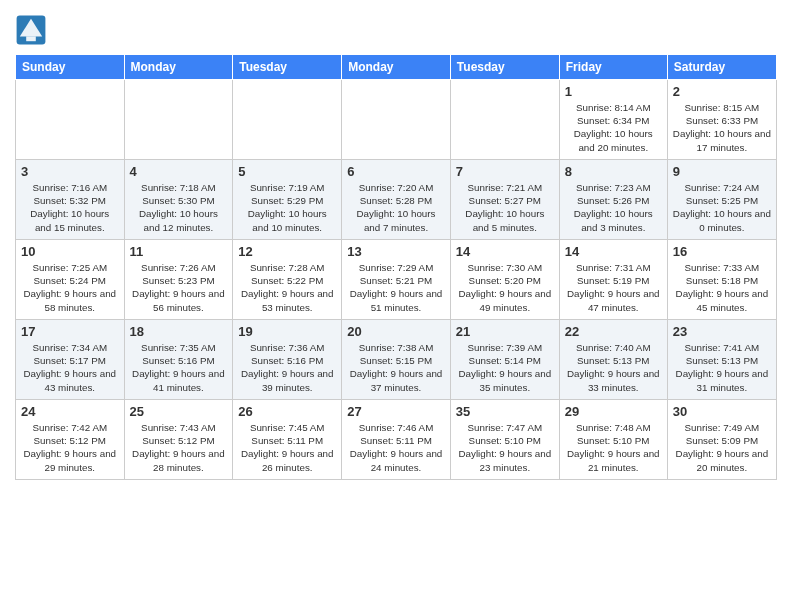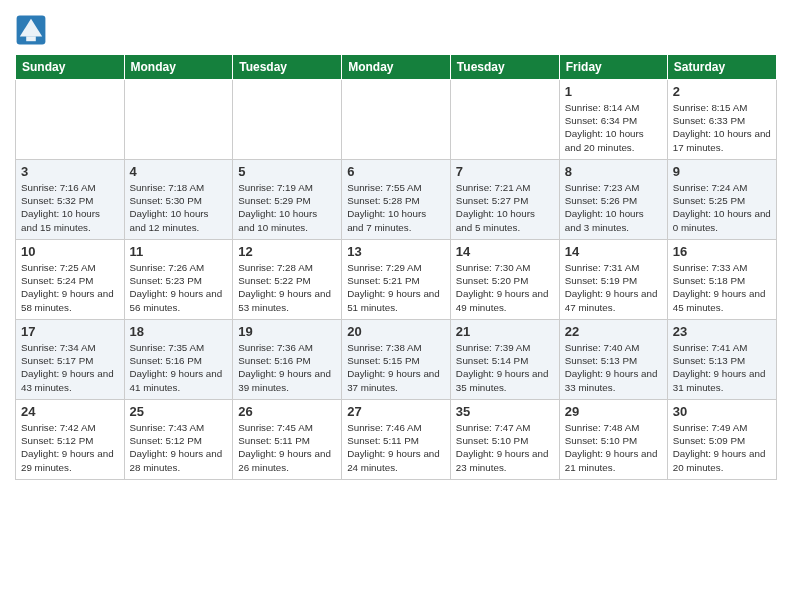--- a/index.html
+++ b/index.html
@@ -46,21 +46,21 @@
     .location {
       font-size: 15px;
       color: #555;
     }
     table {
       width: 100%;
       border-collapse: collapse;
       font-size: 10.5px;
     }
     thead tr th {
-      background: #15803d;
+      background: #3b82f6;
       color: #fff;
       padding: 5px 6px;
       text-align: left;
       font-size: 12px;
       font-weight: bold;
       border: 1px solid #fff;
     }
     tbody tr td {
       border: 1px solid #ccc;
       vertical-align: top;
@@ -76,20 +76,21 @@
     .day-number {
       font-weight: bold;
       font-size: 13px;
       display: block;
       margin-bottom: 2px;
     }
     .day-info {
       font-size: 9.8px;
       line-height: 1.35;
       color: #333;
+      text-align: center;
     }
     td.empty {
       background: #fff;
     }
   </style>
 </head>
 <body>
 
 <div class="header">
   <div class="logo">
@@ -155,21 +156,21 @@
 Daylight: 10 hours and 12 minutes.</div>
         </td>
         <td>
           <span class="day-number">5</span>
           <div class="day-info">Sunrise: 7:19 AM
 Sunset: 5:29 PM
 Daylight: 10 hours and 10 minutes.</div>
         </td>
         <td>
           <span class="day-number">6</span>
-          <div class="day-info">Sunrise: 7:55 AM
+          <div class="day-info">Sunrise: 7:20 AM
 Sunset: 5:28 PM
 Daylight: 10 hours and 7 minutes.</div>
         </td>
         <td>
           <span class="day-number">7</span>
           <div class="day-info">Sunrise: 7:21 AM
 Sunset: 5:27 PM
 Daylight: 10 hours and 5 minutes.</div>
         </td>
         <td>

